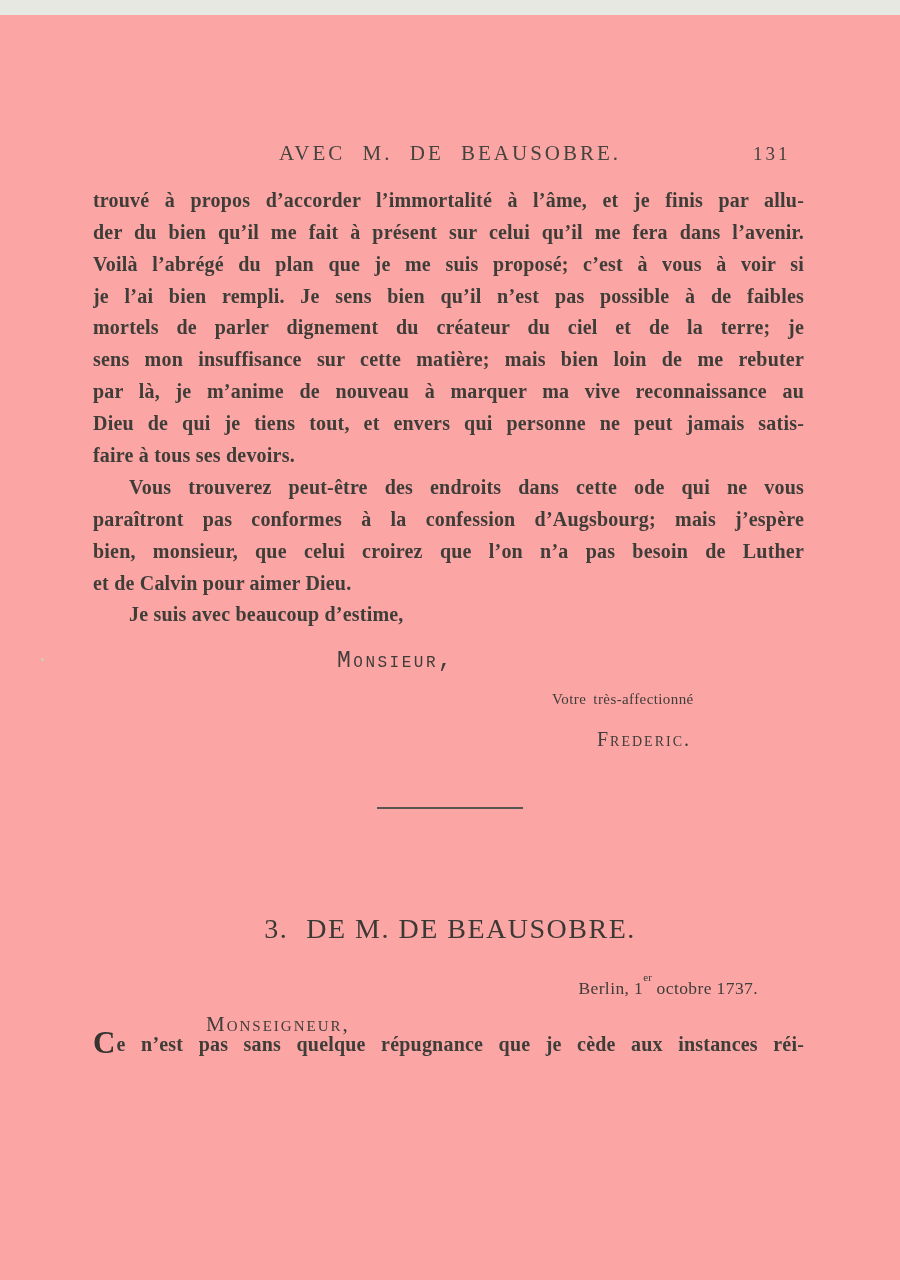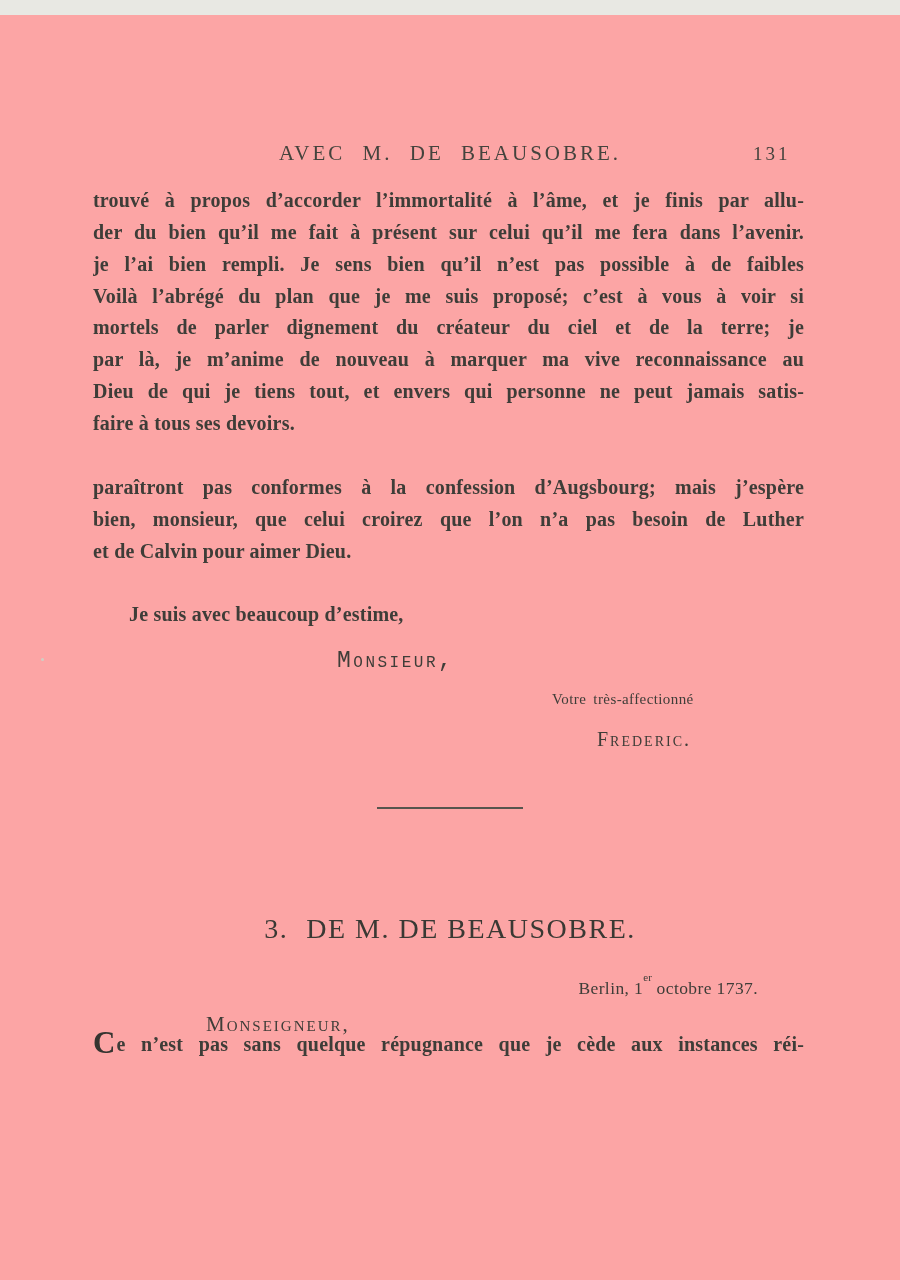--- a/index.html
+++ b/index.html
@@ -88,28 +88,30 @@
 <div class="page">
 
   <div class="running-header">
     <span>AVEC M. DE BEAUSOBRE.</span>
   </div>
   <div class="pagenum">131</div>
 
   <div class="block" id="p1">
       <div class="line">trouvé à propos d’accorder l’immortalité à l’âme, et je finis par allu-</div>
       <div class="line">der du bien qu’il me fait à présent sur celui qu’il me fera dans l’avenir.</div>
+      <div class="line">Voilà l’abrégé du plan que je me suis proposé; c’est à vous à voir si</div>
       <div class="line">je l’ai bien rempli. Je sens bien qu’il n’est pas possible à de faibles</div>
-      <div class="line">Voilà l’abrégé du plan que je me suis proposé; c’est à vous à voir si</div>
       <div class="line">mortels de parler dignement du créateur du ciel et de la terre; je</div>
+      <div class="line">sens mon insuffisance sur cette matière; mais bien loin de me rebuter</div>
       <div class="line">par là, je m’anime de nouveau à marquer ma vive reconnaissance au</div>
       <div class="line">Dieu de qui je tiens tout, et envers qui personne ne peut jamais satis-</div>
       <div class="line flush">faire à tous ses devoirs.</div>
     </div>
   <div class="block" id="p2">
+      <div class="line ind">Vous trouverez peut-être des endroits dans cette ode qui ne vous</div>
       <div class="line">paraîtront pas conformes à la confession d’Augsbourg; mais j’espère</div>
       <div class="line">bien, monsieur, que celui croirez que l’on n’a pas besoin de Luther</div>
       <div class="line flush">et de Calvin pour aimer Dieu.</div>
     </div>
   <div class="block" id="p3">
       <div class="line flush ind">Je suis avec beaucoup d’estime,</div>
     </div>
 
   <div class="monsieur">Monsieur,</div>
   <div class="valediction">Votre très-affectionné</div>

